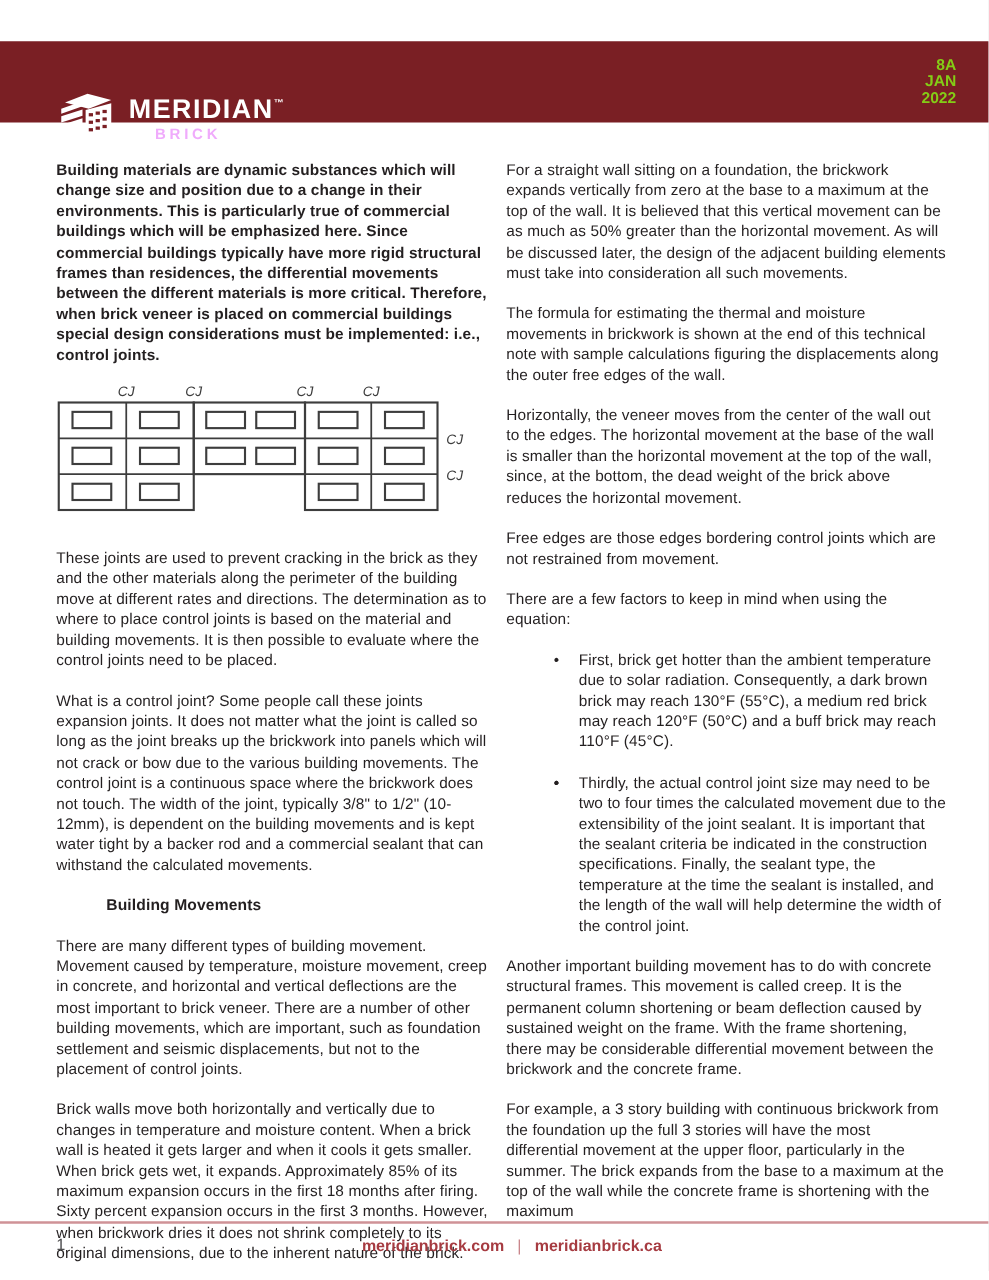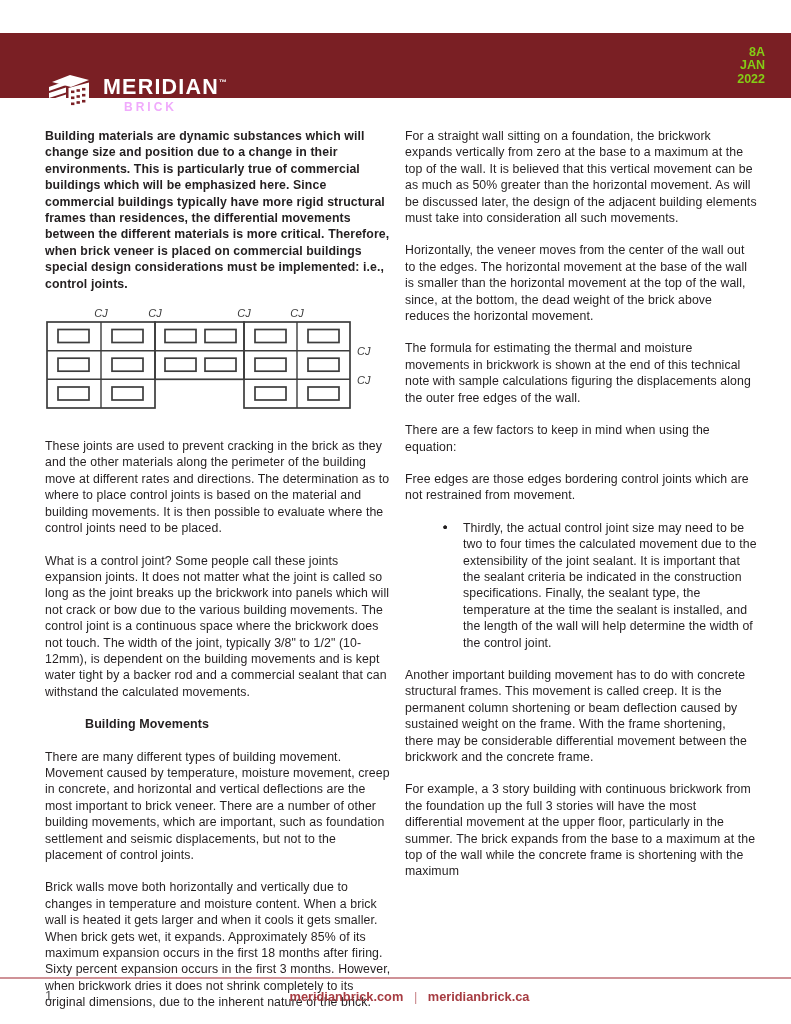--- a/index.html
+++ b/index.html
@@ -153,28 +153,29 @@
 
     <p>These joints are used to prevent cracking in the brick as they and the other materials along the perimeter of the building move at different rates and directions. The determination as to where to place control joints is based on the material and building movements. It is then possible to evaluate where the control joints need to be placed.</p>
     <p>What is a control joint? Some people call these joints expansion joints. It does not matter what the joint is called so long as the joint breaks up the brickwork into panels which will not crack or bow due to the various building movements. The control joint is a continuous space where the brickwork does not touch. The width of the joint, typically 3/8" to 1/2" (10-12mm), is dependent on the building movements and is kept water tight by a backer rod and a commercial sealant that can withstand the calculated movements.</p>
     <h3 class="sub-head">Building Movements</h3>
     <p>There are many different types of building movement. Movement caused by temperature, moisture movement, creep in concrete, and horizontal and vertical deflections are the most important to brick veneer. There are a number of other building movements, which are important, such as foundation settlement and seismic displacements, but not to the placement of control joints.</p>
     <p>Brick walls move both horizontally and vertically due to changes in temperature and moisture content. When a brick wall is heated it gets larger and when it cools it gets smaller. When brick gets wet, it expands. Approximately 85% of its maximum expansion occurs in the first 18 months after firing. Sixty percent expansion occurs in the first 3 months. However, when brickwork dries it does not shrink completely to its original dimensions, due to the inherent nature of the brick.</p>
   </div>
 
   <div class="col col-right">
     <p>For a straight wall sitting on a foundation, the brickwork expands vertically from zero at the base to a maximum at the top of the wall. It is believed that this vertical movement can be as much as 50% greater than the horizontal movement. As will be discussed later, the design of the adjacent building elements must take into consideration all such movements.</p>
+    <p>The formula for estimating the thermal and moisture movements in brickwork is shown at the end of this technical note with sample calculations figuring the displacements along the outer free edges of the wall.</p>
     <p>Horizontally, the veneer moves from the center of the wall out to the edges. The horizontal movement at the base of the wall is smaller than the horizontal movement at the top of the wall, since, at the bottom, the dead weight of the brick above reduces the horizontal movement.</p>
-    <p>The formula for estimating the thermal and moisture movements in brickwork is shown at the end of this technical note with sample calculations figuring the displacements along the outer free edges of the wall.</p>
+    <p>Free edges are those edges bordering control joints which are not restrained from movement.</p>
     <p>There are a few factors to keep in mind when using the equation:</p>
-    <p>Free edges are those edges bordering control joints which are not restrained from movement.</p>
 
     <div>
       <div class="bullet-item">
         <span class="bullet-marker">•</span>
+        <span>First, brick get hotter than the ambient temperature due to solar radiation. Consequently, a dark brown brick may reach 130°F (55°C), a medium red brick may reach 120°F (50°C) and a buff brick may reach 110°F (45°C).</span>
       </div>
       <div class="bullet-item">
         <span class="bullet-marker">•</span>
       </div>
       <div class="bullet-item">
         <span class="bullet-marker">•</span>
         <span>Thirdly, the actual control joint size may need to be two to four times the calculated movement due to the extensibility of the joint sealant. It is important that the sealant criteria be indicated in the construction specifications. Finally, the sealant type, the temperature at the time the sealant is installed, and the length of the wall will help determine the width of the control joint.</span>
       </div>
     </div>
 

